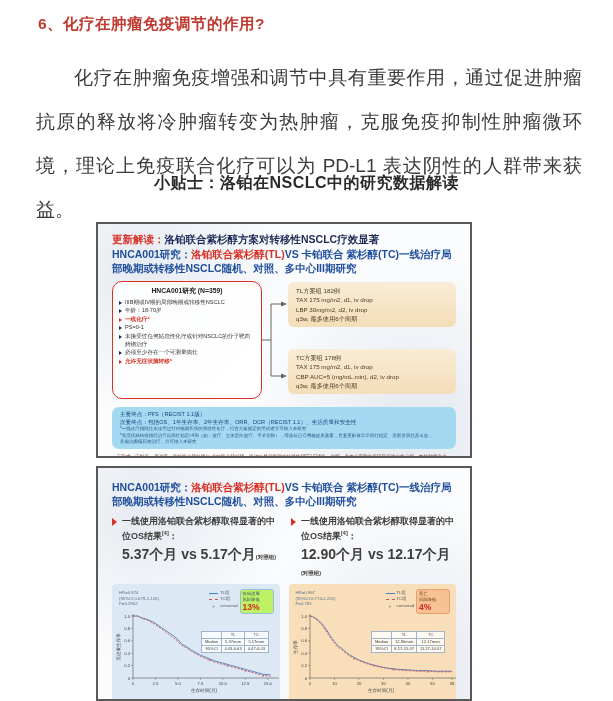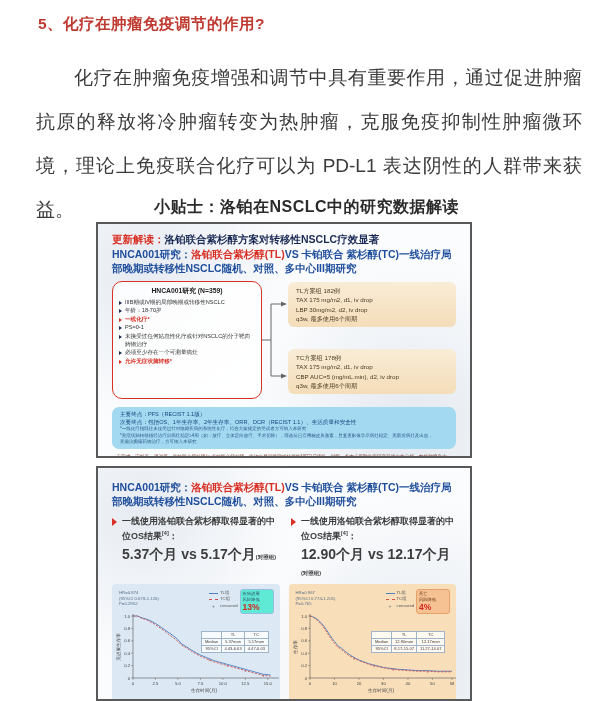--- a/index.html
+++ b/index.html
@@ -12,21 +12,21 @@
   .doc-heading {
     position:absolute; left:38px; top:14px;
     font-size:15.5px; font-weight:bold; color:#bf3a30; letter-spacing:0.5px;
   }
   .doc-paragraph {
     position:absolute; left:36px; top:56px; width:546px;
     font-size:19px; line-height:2.32; text-align:justify; text-indent:2em; color:#3b3b3b;
   }
   .tip-title {
     position:absolute; left:0; top:173px; width:100%;
-    text-align:center; font-size:16px; font-weight:bold; color:#2b2b2b; letter-spacing:0.5px;margin-top:24px;
+    text-align:center; font-size:16px; font-weight:bold; color:#2b2b2b; letter-spacing:0.5px;
   }
   
   .slide {
     position:absolute; left:96px; width:376px;
     border:2px solid #595959; background:
       radial-gradient(circle at 12% 20%, rgba(205,215,228,0.45), rgba(255,255,255,0) 40%),
       radial-gradient(circle at 85% 85%, rgba(205,215,228,0.5), rgba(255,255,255,0) 45%),
       #fbfcfd;
     overflow:hidden;
   }
@@ -83,40 +83,40 @@
   .panel-pfs { background:#dce9f5; }
   .panel-os  { background:#f8dfba; }
   .stats { position:absolute; left:7px; top:6px; font-size:4.3px; line-height:1.35; color:#5a6e85; }
   .legend { position:absolute; left:97px; top:6px; font-size:4.3px; line-height:1.5; color:#555; }
   .legend-row { display:flex; align-items:center; gap:2px; }
   .lg-line { display:inline-block; width:9px; border-top:1.3px solid #4d7fc4; }
   .lg-line.dash { border-top-style:dashed; border-top-color:#d2504a; }
   .lg-plus { display:inline-block; width:9px; text-align:center; color:#777; font-size:5px; }
   .badge { position:absolute; right:6px; top:5px; width:34px; border-radius:3px;
     padding:1.5px 2px; text-align:left; }
-  .badge-pfs { background:#5eead4; border:0.5px solid #96bde0; }
+  .badge-pfs { background:#bef264; border:0.5px solid #96bde0; }
   .badge-os  { background:#f6c193; border:0.5px solid #e6a06a; }
   .badge-line { font-size:4.3px; color:#34506e; line-height:1.3; }
   .badge-os .badge-line { color:#6e4020; }
   .badge-value { font-size:8.5px; font-weight:bold; color:#d2281e; line-height:1.1; }
   .km-svg { position:absolute; left:3px; top:27px; }
   .km-table { position:absolute; right:11px; top:47px; border-collapse:collapse;
     background:rgba(255,255,255,0.8); font-size:4.1px; color:#444; }
   .km-table td, .km-table th { border:0.4px solid #9fb4c8; padding:0.5px 2.5px; font-weight:normal; text-align:center; }
 
   .banner-wrap { margin-top:7px; display:flex; justify-content:center; }
   .banner {
     width:370px; text-align:center; border:1.6px solid #d2504a; border-radius:11px;
     background:#ffffff; padding:2.5px 4px; font-size:9px; font-weight:bold; color:#c9302c;
   }
 </style>
 </head>
 <body>
 
-<div class="doc-heading">5、化疗在肿瘤免疫调节的作用?</div>
+<div class="doc-heading">6、化疗在肿瘤免疫调节的作用?</div>
 <div class="doc-paragraph">化疗在肿瘤免疫增强和调节中具有重要作用，通过促进肿瘤抗原的释放将冷肿瘤转变为热肿瘤，克服免疫抑制性肿瘤微环境，理论上免疫联合化疗可以为 PD-L1 表达阴性的人群带来获益。</div>
 <div class="tip-title">小贴士：洛铂在NSCLC中的研究数据解读</div>
 
 <div class="slide" id="slide1">
   <div class="update-line">
     <span class="update-label">更新解读：</span><span class="update-text">洛铂联合紫杉醇方案对转移性NSCLC疗效显著</span>
   </div>
   <div class="slide-title">
     <span>HNCA001研究：</span><span class="red">洛铂联合紫杉醇(TL)</span><span>VS 卡铂联合 紫杉醇(TC)一线治疗局部晚期或转移性NSCLC随机、对照、多中心III期研究</span>
   </div>

